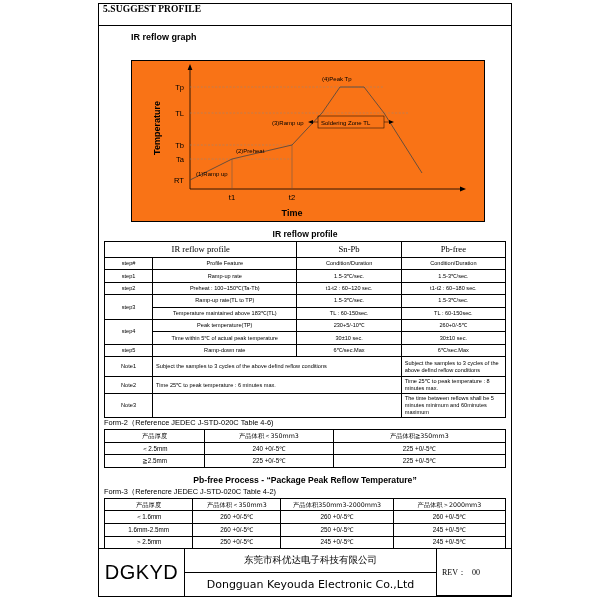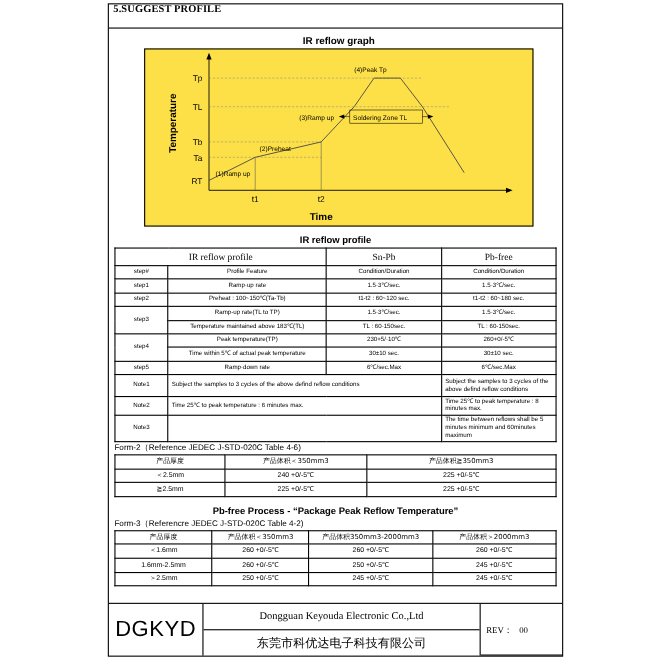--- a/index.html
+++ b/index.html
@@ -42,32 +42,32 @@
   
   .body-area {
     padding: 0;
     box-sizing: border-box;
   }
   
   .chart-wrap {
     margin: 6px 26px 0 32px;
   }
   .chart-title {
-    text-align: center;
+    text-align: left;
     font-family: "Liberation Sans", sans-serif;
     font-weight: bold;
     font-size: 9px;
-    margin-bottom: 2px;
+    margin-bottom: 18px;
   }
   .chart-box {
     position: relative;
     height: 162px;
     border: 1px solid #000;
     box-sizing: border-box;
-    background: #fde047;
+    background: #f97316;
   }
   .chart-svg { display: block; }
   
   .sub-title {
     text-align: center;
     font-family: "Liberation Sans", sans-serif;
     font-weight: bold;
     font-size: 8.6px;
     margin: 7px 0 2px 0;
   }
@@ -403,22 +403,22 @@
           <td>245 +0/-5℃</td>
         </tr>
       </tbody>
     </table>
 
   </div>
 
   <div class="footer">
     <div class="footer-logo">DGKYD</div>
     <div class="footer-mid">
+      <div>东莞市科优达电子科技有限公司</div>
       <div>Dongguan Keyouda Electronic Co.,Ltd</div>
-      <div>东莞市科优达电子科技有限公司</div>
     </div>
     <div class="footer-right">
       <div>
         <span>REV：</span>
         <span style="padding-left:6px">00</span>
       </div>
     </div>
   </div>
 
 </div>

